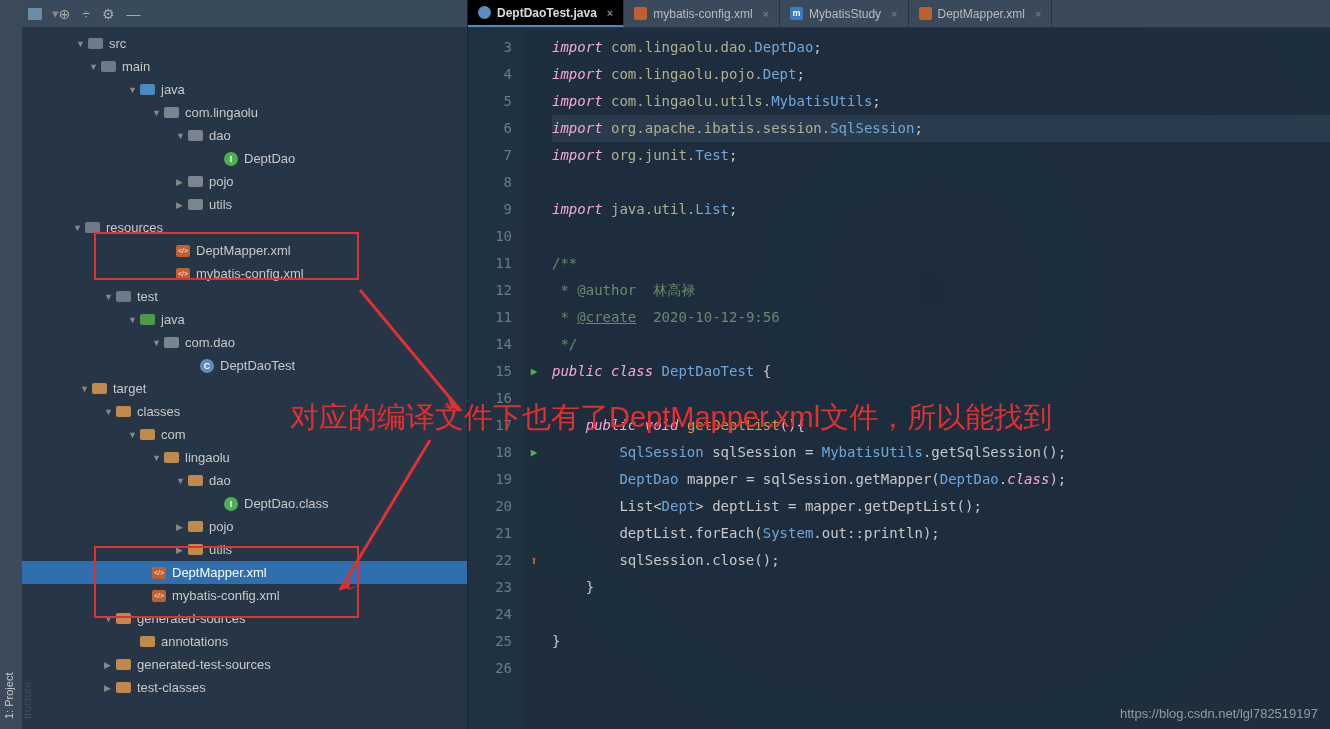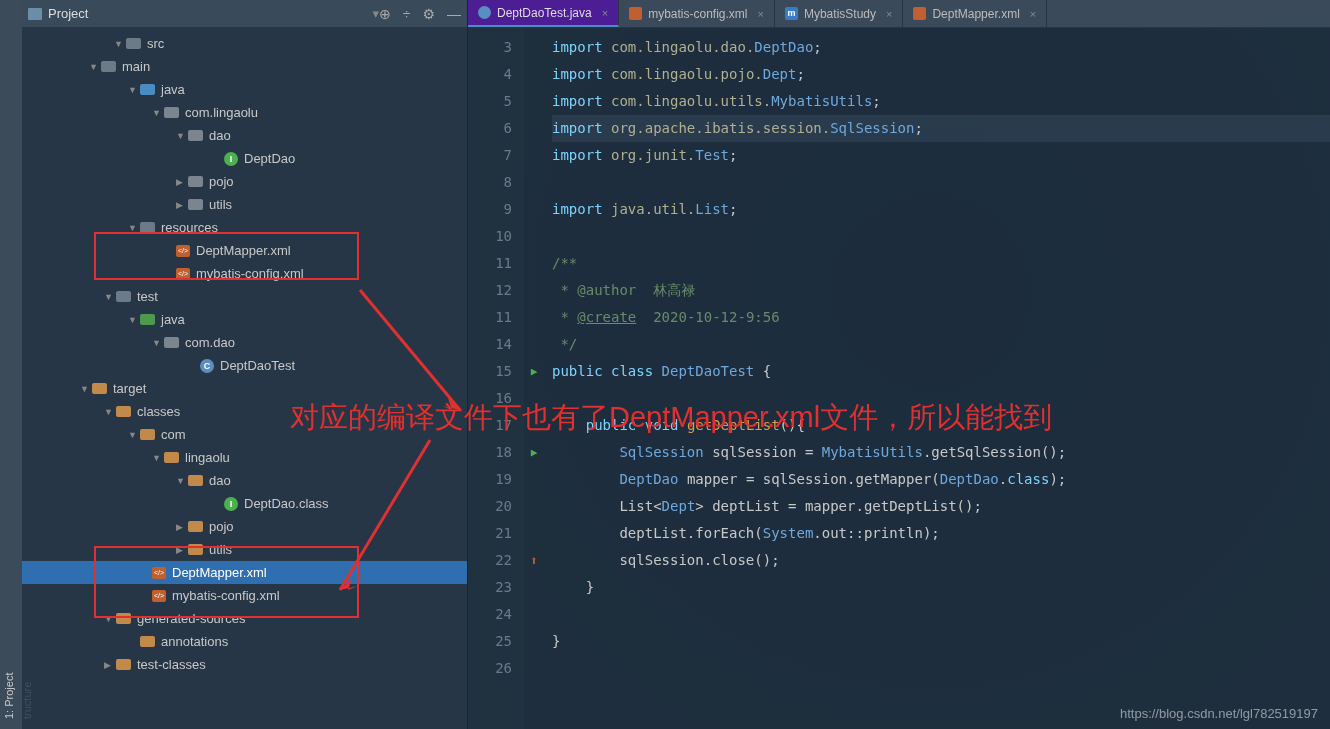--- a/index.html
+++ b/index.html
@@ -85,42 +85,42 @@
 .tabs {
   height: 28px; display: flex; align-items: stretch;
   background: #3a4a5a; border-bottom: 1px solid #2a3540;
 }
 .tab {
   display: flex; align-items: center; padding: 0 10px;
   border-right: 1px solid #2a3540;
   font-size: 12px; color: #bbb; cursor: pointer;
   gap: 6px;
 }
-.tab.active { background: #4c1d95; color: #ddd; border-bottom: 2px solid #4a8bc2; }
+.tab.active { background: #000000; color: #ddd; border-bottom: 2px solid #4a8bc2; font-weight: bold; }
 .tab .close { color: #888; margin-left: 4px; font-size: 11px; }
 .tab-icon { width: 13px; height: 13px; border-radius: 2px; display: inline-block; }
 .tab-icon.java { background: #5a8ec2; border-radius: 50%; }
 .tab-icon.xml { background: #c06030; }
 .tab-icon.m { background: #3a7bc8; color: #fff; font-size: 9px; font-weight: bold; text-align: center; line-height: 13px; }
 
 .code-wrap { flex: 1; display: flex; overflow: hidden; font-family: "Consolas", monospace; font-size: 14px; }
 .gutter {
   width: 56px; text-align: right; padding: 6px 12px 0 0;
   color: #6a7a8a; background: rgba(40,55,70,.3);
   line-height: 27px; user-select: none;
 }
 .gutter .ln { height: 27px; }
 .icons-col { width: 20px; padding-top: 6px; }
 .icons-col div { height: 27px; display: flex; align-items: center; justify-content: center; }
 .run-ic { color: #4caf50; font-size: 11px; }
 .up-ic { color: #c06030; font-size: 13px; }
 .code-body { flex: 1; padding: 6px 0 0 8px; line-height: 27px; position: relative; }
 .code-line { height: 27px; white-space: pre; }
 .code-line.hl { background: rgba(60,80,100,.4); }
-.kw { color: #7dd3fc; }
+.kw { color: #f9a8d4; font-style: italic; }
 .pkg { color: #b0b090; }
 .cls { color: #6fa8dc; }
 .com { color: #6a8a6a; }
 .fn { color: #d0a050; }
 .fn2 { color: #c8b060; }
 .pun { color: #c8c8c8; }
 .var { color: #c8c8c8; }
 .under { text-decoration: underline; }
 
 
@@ -152,31 +152,30 @@
 <div class="sidebar-strip">
   <div class="label">1: Project</div>
   <div style="flex:1"></div>
   <div class="label">tructure</div>
 </div>
 
 <div class="main">
   <div class="project-panel">
     <div class="project-header">
       <span class="proj-icon"></span>
-      <span class="title">Project</span>
       <span class="drop">▾</span>
       <div class="header-icons">
         <span>⊕</span>
         <span>÷</span>
         <span>⚙</span>
         <span>—</span>
       </div>
     </div>
     <div class="tree">
-      <div class="node" style="padding-left:92px">
+      <div class="node" style="padding-left:54px">
           <span class="arrow open"></span>
           <span class="ficon folder-grey"></span>
           <span class="label">src</span>
         </div>
       <div class="node" style="padding-left:67px">
           <span class="arrow open"></span>
           <span class="ficon folder-grey"></span>
           <span class="label">main</span>
         </div>
       <div class="node" style="padding-left:106px">
@@ -202,21 +201,21 @@
       <div class="node" style="padding-left:154px">
           <span class="arrow closed"></span>
           <span class="ficon folder-pkg"></span>
           <span class="label">pojo</span>
         </div>
       <div class="node" style="padding-left:154px">
           <span class="arrow closed"></span>
           <span class="ficon folder-pkg"></span>
           <span class="label">utils</span>
         </div>
-      <div class="node" style="padding-left:106px">
+      <div class="node" style="padding-left:51px">
           <span class="arrow open"></span>
           <span class="ficon folder-grey"></span>
           <span class="label">resources</span>
         </div>
       <div class="node" style="padding-left:142px">
           <span class="arrow none"></span>
           <span class="ficon xml">&lt;/&gt;</span>
           <span class="label">DeptMapper.xml</span>
         </div>
       <div class="node" style="padding-left:142px">
@@ -296,20 +295,25 @@
         </div>
       <div class="node" style="padding-left:82px">
           <span class="arrow open"></span>
           <span class="ficon folder-orange"></span>
           <span class="label">generated-sources</span>
         </div>
       <div class="node" style="padding-left:106px">
           <span class="arrow none"></span>
           <span class="ficon folder-orange"></span>
           <span class="label">annotations</span>
+        </div>
+      <div class="node" style="padding-left:82px">
+          <span class="arrow closed"></span>
+          <span class="ficon folder-orange"></span>
+          <span class="label">generated-test-sources</span>
         </div>
       <div class="node" style="padding-left:82px">
           <span class="arrow closed"></span>
           <span class="ficon folder-orange"></span>
           <span class="label">test-classes</span>
         </div>
     </div>
   </div>
 
   <div class="editor-area">

